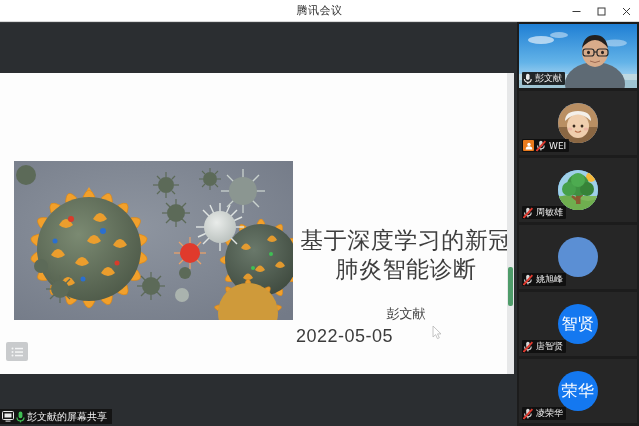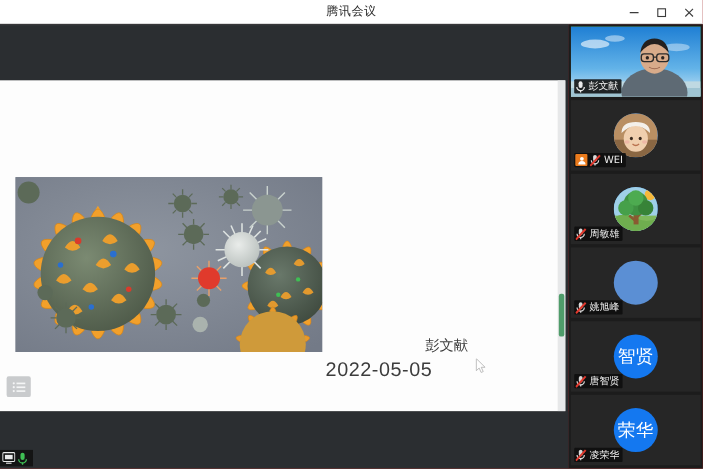--- a/index.html
+++ b/index.html
@@ -9,21 +9,21 @@
     height: 426px;
     overflow: hidden;
     background: #1d1d1d;
     font-family: "Liberation Sans", "DejaVu Sans", sans-serif;
   }
 
   #app {
     position: relative;
     width: 639px;
     height: 426px;
-    background: #b91c1c;
+    background: #fde047;
     overflow: hidden;
   }
 
   
   .titlebar {
     position: absolute;
     left: 0; top: 0;
     width: 639px; height: 22px;
     background: #ffffff;
     border-bottom: 1px solid #d8d8d8;
@@ -636,20 +636,22 @@
                   <line x1="0" y1="0" x2="-11" y2="-11"></line>
               </g>
               <circle r="10" fill="#e03a2c"></circle>
             </g>
             <g transform="translate(168,134)">
                 <circle r="7" fill="#aab3ae"></circle>
               </g>
           </svg>
         </div>
 
+        <div class="slide-title">基于深度学习的新冠
+肺炎智能诊断</div>
         <div class="slide-author">彭文献</div>
         <div class="slide-date">2022-05-05</div>
 
         <div class="slide-menu-btn">
           <svg width="13" height="10" viewBox="0 0 13 10">
             <circle cx="1.5" cy="1.5" r="1" fill="#f4f5f6"></circle>
             <rect x="4" y="0.8" width="8" height="1.5" fill="#f4f5f6"></rect>
             <circle cx="1.5" cy="5" r="1" fill="#f4f5f6"></circle>
             <rect x="4" y="4.3" width="8" height="1.5" fill="#f4f5f6"></rect>
             <circle cx="1.5" cy="8.5" r="1" fill="#f4f5f6"></circle>
@@ -675,20 +677,21 @@
       <svg width="12" height="11" viewBox="0 0 12 11" class="ico">
         <rect x="0.5" y="0.5" width="11" height="8" rx="1" fill="none" stroke="#e9e9e9" stroke-width="1"></rect>
         <rect x="2.5" y="2.5" width="7" height="4" fill="#e9e9e9"></rect>
         <rect x="3.5" y="9.6" width="5" height="1" fill="#e9e9e9"></rect>
       </svg>
       <svg width="9" height="12" viewBox="0 0 9 12" class="ico">
         <rect x="2.6" y="0.6" width="3.8" height="6.6" rx="1.9" fill="#3fbf54"></rect>
         <path d="M1,6.4 a3.5,3.5 0 0 0 7,0" fill="none" stroke="#3fbf54" stroke-width="1.2"></path>
         <line x1="4.5" y1="9.6" x2="4.5" y2="11.4" stroke="#3fbf54" stroke-width="1.2"></line>
       </svg>
+      <span class="label">彭文献的屏幕共享</span>
     </div>
   </div>
 
   <div class="panel" id="panel">
       <div class="tile active">
         <svg class="tile-video" width="118" height="64" viewBox="0 0 118 64">
     <defs>
       <linearGradient id="sky" x1="0" y1="0" x2="0" y2="1">
         <stop offset="0%" stop-color="#1f7fd4"></stop>
               <stop offset="60%" stop-color="#63b3e8"></stop>

